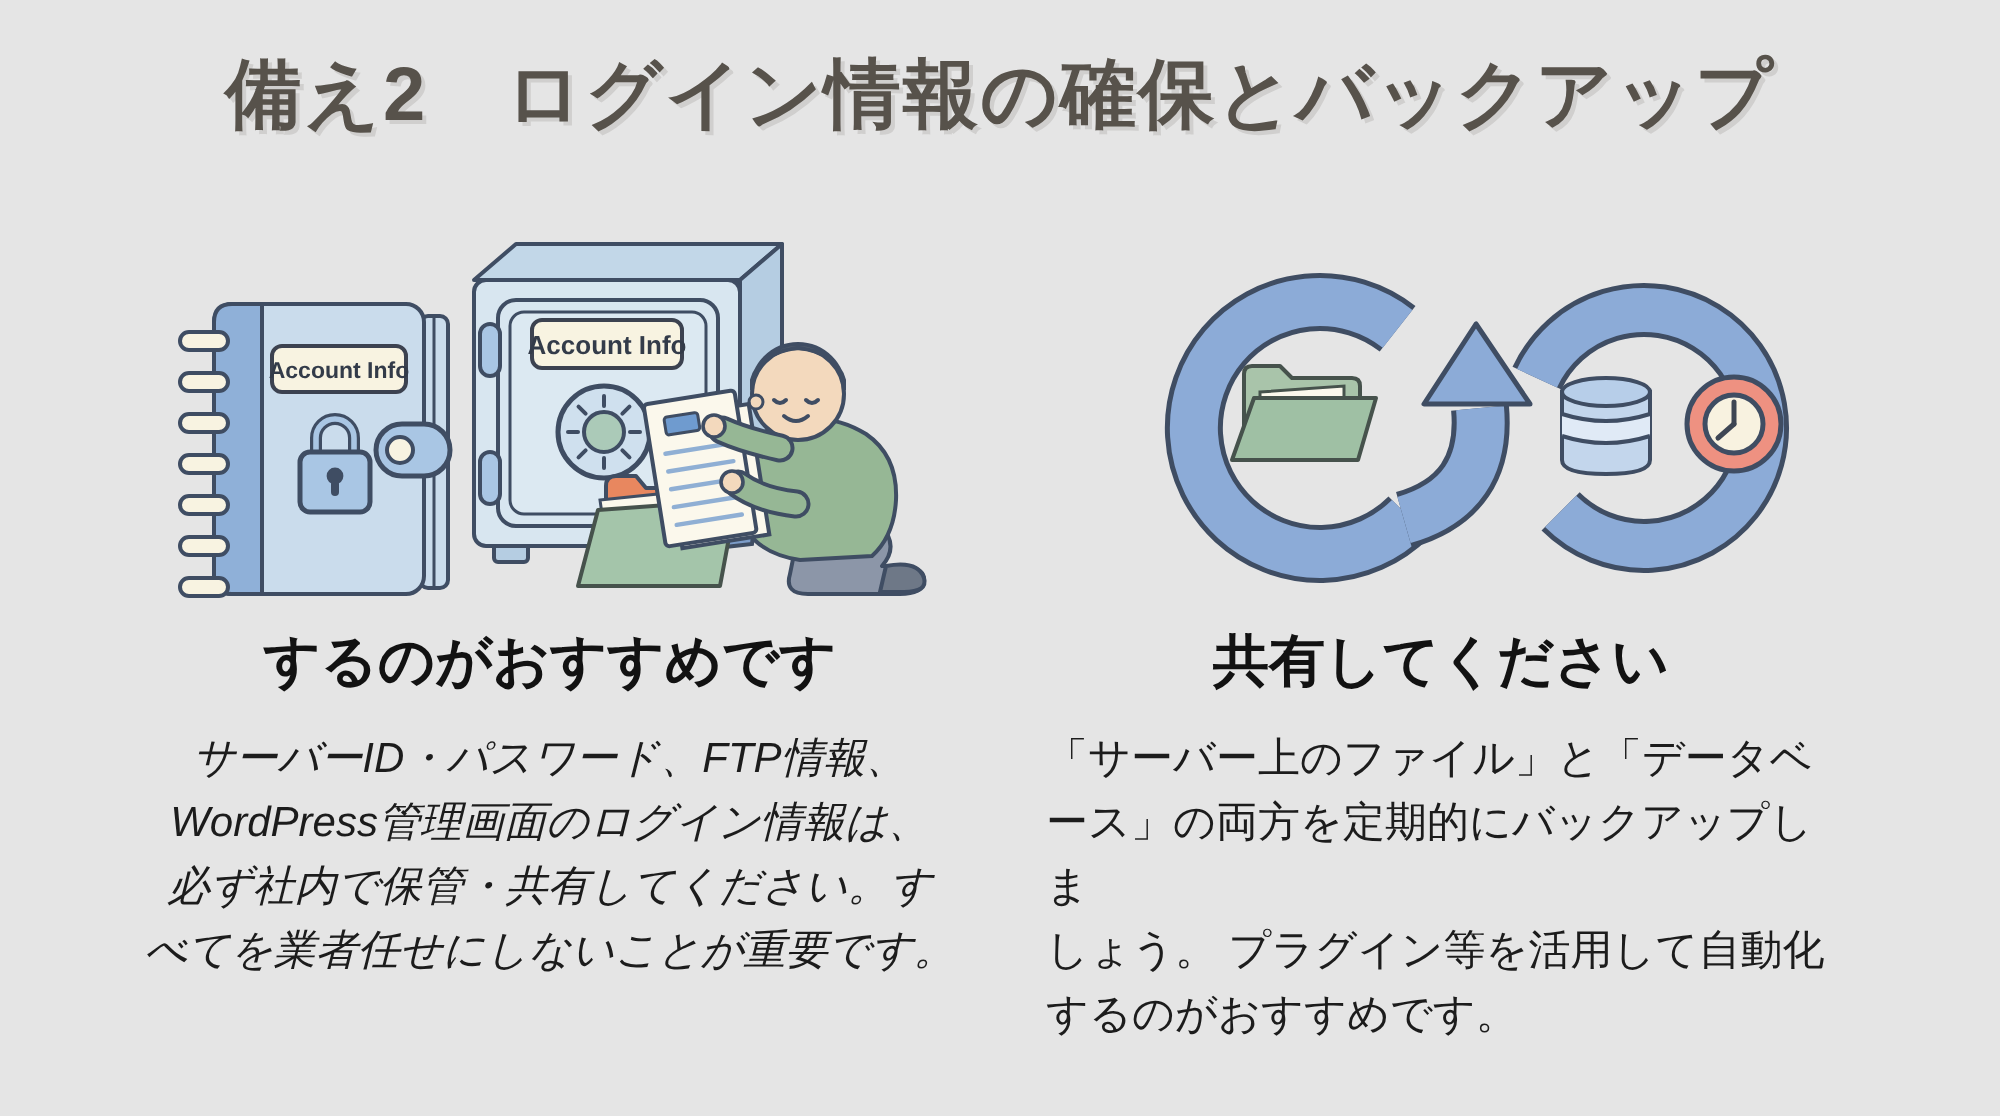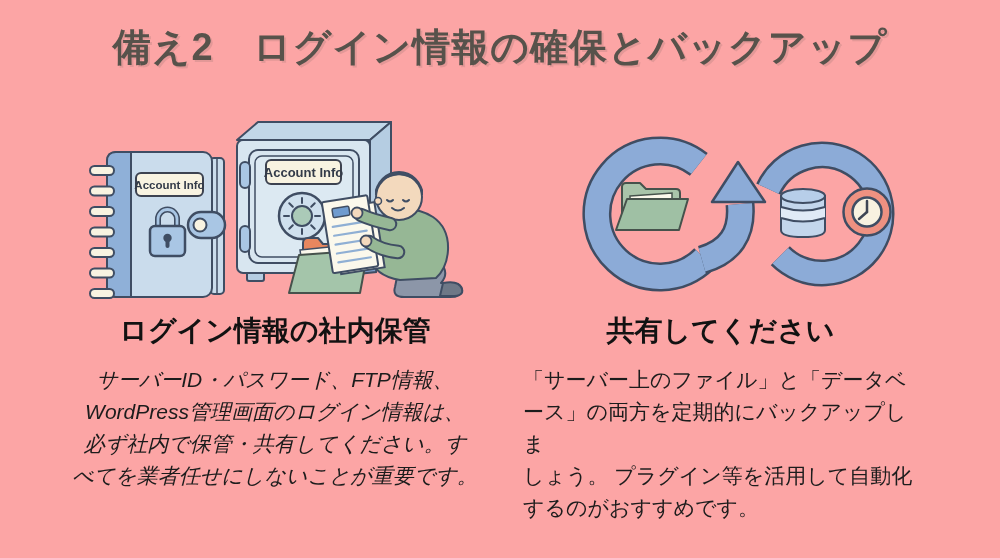--- a/index.html
+++ b/index.html
@@ -1,19 +1,19 @@
 <!DOCTYPE html>
 <html><head>
 <meta charset="utf-8">
 <style>
   html,body{margin:0;padding:0;}
   body{font-family:"Liberation Sans","DejaVu Sans",sans-serif;}
   .slide{
     position:relative;width:1000px;height:558px;overflow:hidden;
-    background:#fca5a5;
+    background:#e5e5e5;
   }
   .page-title{
     position:absolute;left:0;top:22px;width:1000px;
     text-align:center;font-size:38px;font-weight:800;
     color:#57524b;letter-spacing:1px;
     text-shadow:2px 2px 0 rgba(87,82,75,0.15);
     white-space:pre;
   }
   .illu{position:absolute;}
   .col{position:absolute;}
@@ -180,21 +180,21 @@
       <circle cx="867" cy="212" r="23.5" fill="#ee9181" stroke="#3f4d63" stroke-width="2.5"></circle>
       <circle cx="867" cy="212" r="14.5" fill="#f8f2e0" stroke="#3f4d63" stroke-width="2.5"></circle>
       <g stroke="#3e4654" stroke-width="2.5" stroke-linecap="round">
         <line x1="867" y1="212" x2="867" y2="201"></line>
         <line x1="867" y1="212" x2="859" y2="219"></line>
       </g>
     </g>
   </svg>
 
   <div class="col col-left">
-    <h2 class="col-heading">ログイン情報の社内保管</h2>
+    <h2 class="col-heading">するのがおすすめです</h2>
     <p class="col-body">サーバーID・パスワード、FTP情報、
 WordPress管理画面のログイン情報は、
 必ず社内で保管・共有してください。す
 べてを業者任せにしないことが重要です。</p>
   </div>
 
   <div class="col col-right">
     <h2 class="col-heading">共有してください</h2>
     <p class="col-body">「サーバー上のファイル」と「データベ
 ース」の両方を定期的にバックアップしま

